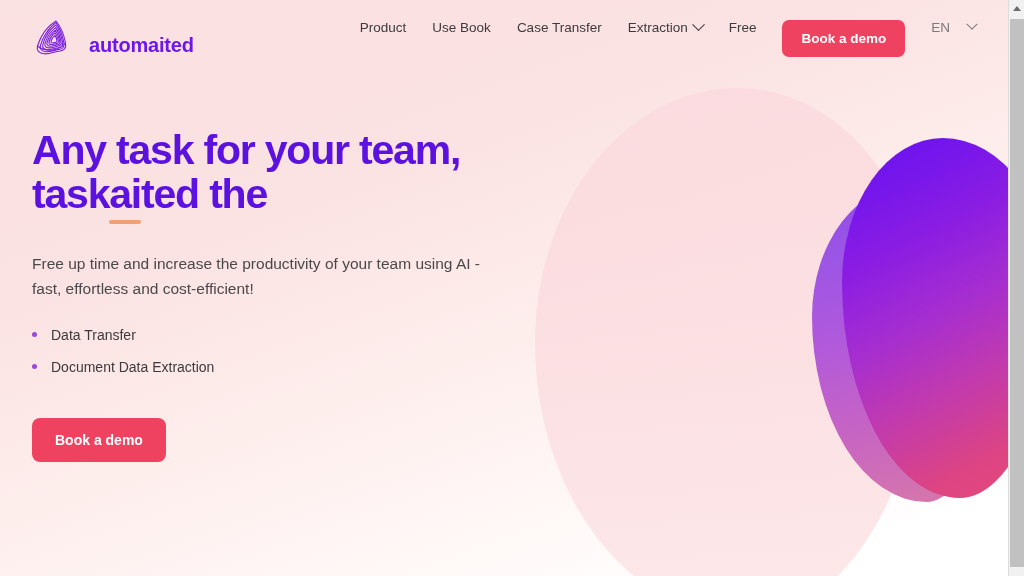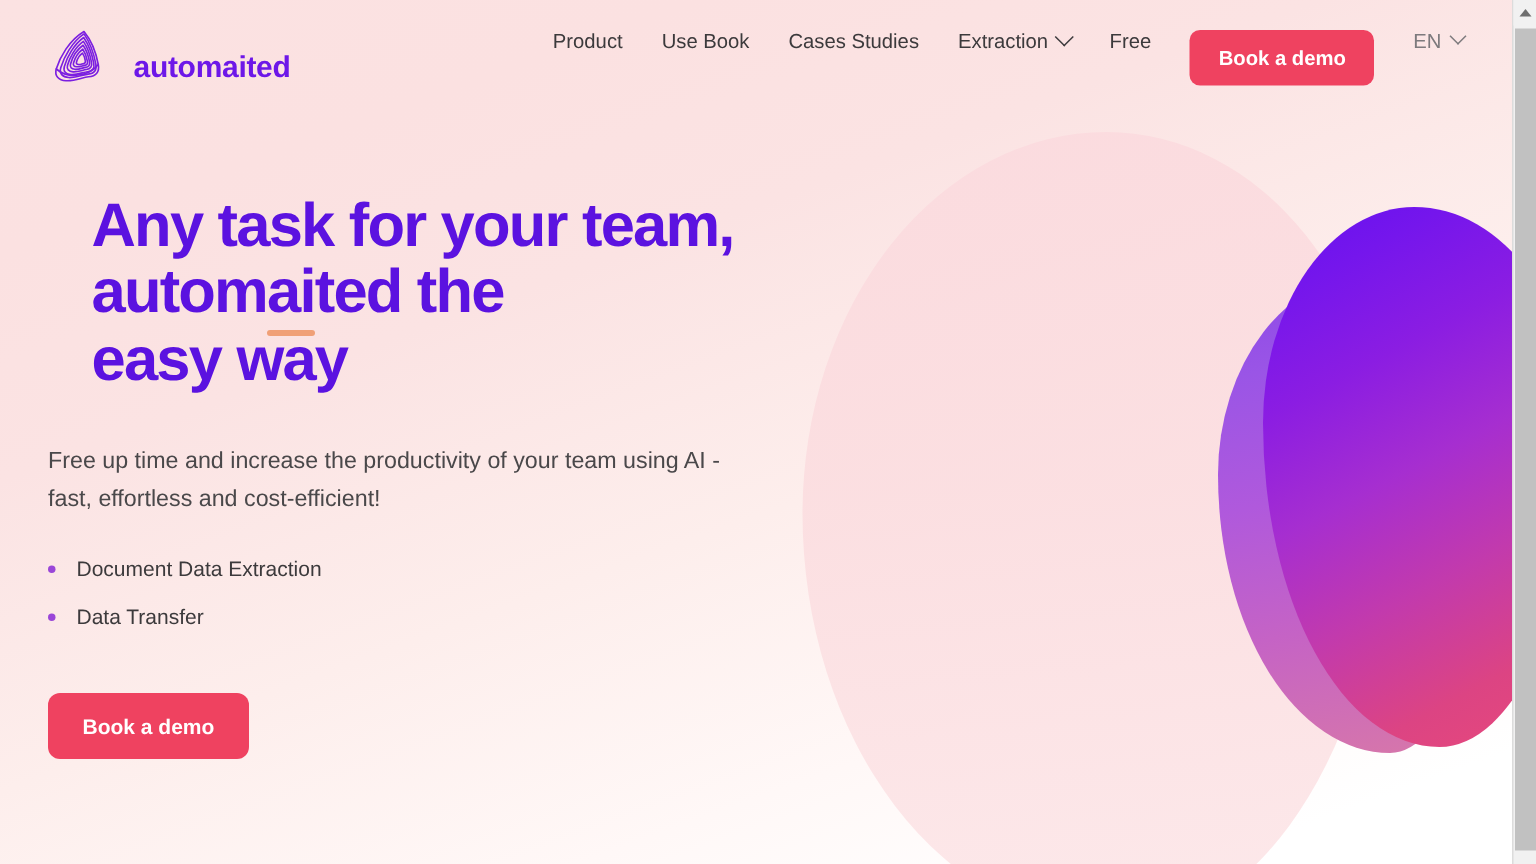--- a/index.html
+++ b/index.html
@@ -152,21 +152,21 @@
     border-radius: 7px;
     border: none;
     cursor: pointer;
     white-space: nowrap;
     font-family: "Liberation Sans", sans-serif;
   }
 
   #lang-switch {
     display: flex;
     align-items: center;
-    gap: 7px;
+    gap: 18px;
     font-size: 13.5px;
     color: #7d7a7d;
     cursor: pointer;
   }
 
   #lang-switch .chev {
     border-right-color: #7d7a7d;
     border-bottom-color: #7d7a7d;
     width: 8px;
     height: 8px;
@@ -182,21 +182,21 @@
   }
 
   #hero-title {
     font-size: 41px;
     font-weight: bold;
     line-height: 1.08;
     letter-spacing: -1.2px;
     color: #5b12e0;
   }
 
-  .title-line { display: block; white-space: nowrap; margin-left: 29px; }
+  .title-line { display: block; white-space: nowrap; }
 
   .underlined {
     position: relative;
     display: inline-block;
   }
 
   .underlined::after {
     content: "";
     position: absolute;
     left: 0;
@@ -323,21 +323,21 @@
 
         <div class="nav-link">
           <span>Product</span>
         </div>
 
         <div class="nav-link">
           <span>Use Book</span>
         </div>
 
         <div class="nav-link">
-          <span>Cases Studies</span>
+          <span>Case Transfer</span>
         </div>
 
         <div class="nav-link">
           <span>Extraction</span>
           <span class="chev"></span>
         </div>
 
         <div class="nav-link">
           <span>Free</span>
         </div>
@@ -349,34 +349,33 @@
           <span class="chev"></span>
         </div>
 
       </div>
     </div>
 
     <div id="hero">
 
       <h1 id="hero-title">
         <span class="title-line">Any task for your team,</span>
-        <span class="title-line"><span>autom</span><span class="underlined">ai</span><span>ted the</span></span>
-        <span class="title-line">easy way</span>
+        <span class="title-line"><span>task</span><span class="underlined">ai</span><span>ted the</span></span>
       </h1>
 
       <p id="hero-sub">Free up time and increase the productivity of your team using AI - fast, effortless and cost-efficient!</p>
 
       <ul id="hero-list">
         <li class="hero-list-item">
           <span class="bullet-dot"></span>
-          <span>Document Data Extraction</span>
+          <span>Data Transfer</span>
         </li>
         <li class="hero-list-item">
           <span class="bullet-dot"></span>
-          <span>Data Transfer</span>
+          <span>Document Data Extraction</span>
         </li>
       </ul>
 
       <button id="hero-cta">Book a demo</button>
 
     </div>
 
   </div>
 
   <div id="scrollbar">

